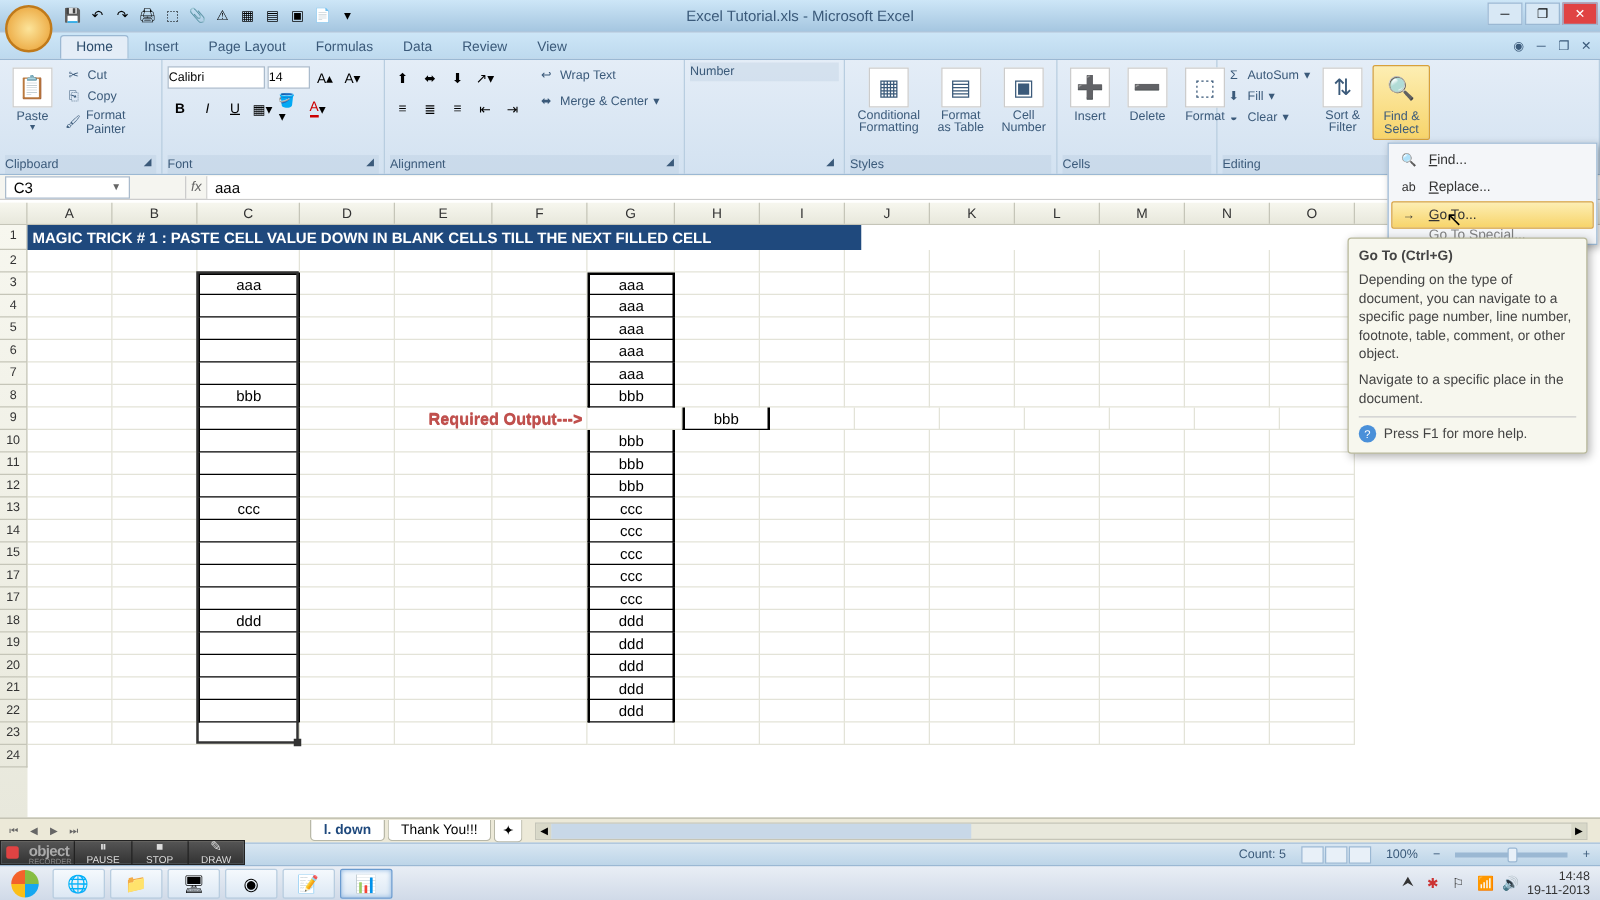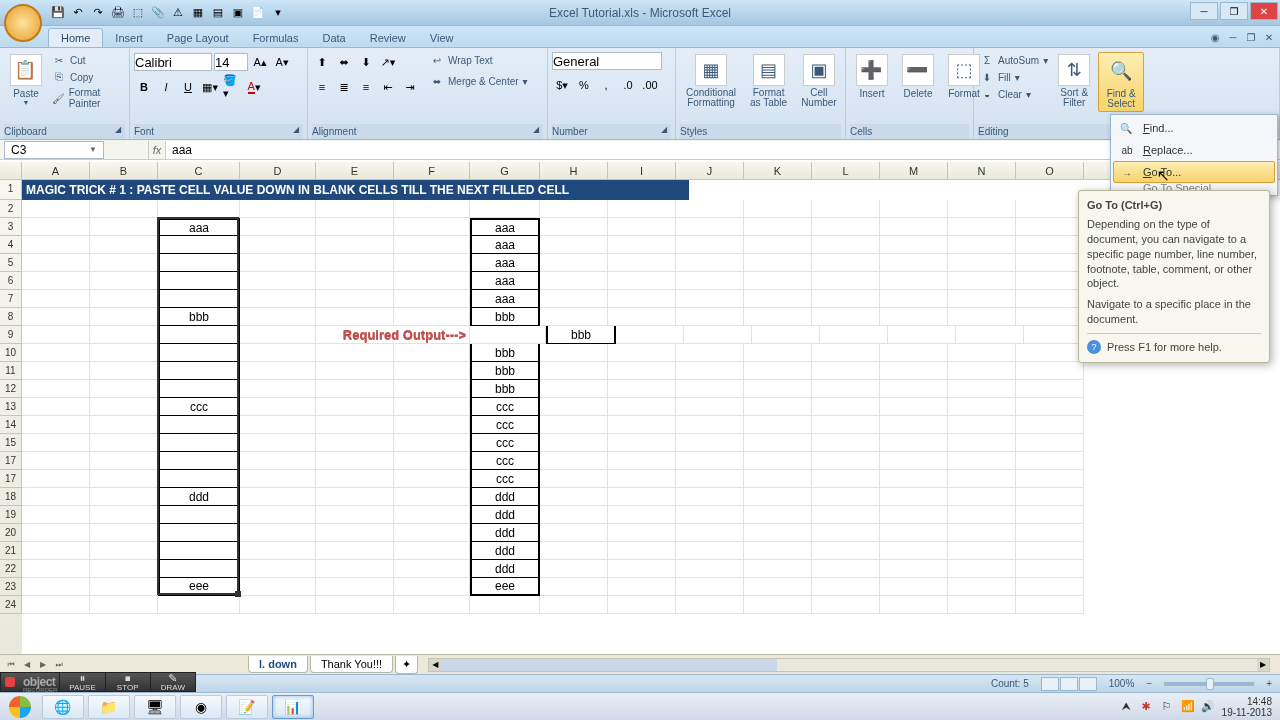--- a/index.html
+++ b/index.html
@@ -24,21 +24,21 @@
 .ribbon { height: 92px; background: linear-gradient(#e4edf7, #d3e2f1); display: flex; border-bottom: 1px solid #9bb8d3; position: relative; }
 .ribbon-group { border-right: 1px solid #b8cde0; display: flex; flex-direction: column; justify-content: space-between; padding: 2px 4px 0; position: relative; }
 .group-label { font-size: 10px; color: #3b5a7a; padding: 2px 0; background: rgba(180,200,220,.3); }
 .group-content { flex: 1; display: flex; align-items: flex-start; gap: 2px; padding-top: 2px; }
 .rbtn-lg { display: flex; flex-direction: column; align-items: center; justify-content: center; padding: 2px 6px; font-size: 10px; color: #3b5a7a; cursor: pointer; }
 .rbtn-lg .ico { width: 32px; height: 32px; background: #fff; border: 1px solid #ccc; margin-bottom: 2px; display: flex; align-items: center; justify-content: center; font-size: 18px; }
 .rbtn-sm { display: flex; align-items: center; gap: 4px; font-size: 10px; color: #3b5a7a; padding: 1px 2px; cursor: pointer; }
 .rbtn-sm .ico { width: 14px; height: 14px; display: inline-flex; align-items: center; justify-content: center; }
 .vstack { display: flex; flex-direction: column; gap: 1px; }
 .hstack { display: flex; gap: 2px; align-items: center; }
-.ribbon select, .ribbon input { font-size: 13px; border: 1px solid #abc; background: #fff; }
+.ribbon select, .ribbon input { font-size: 10px; border: 1px solid #abc; background: #fff; }
 .font-name { width: 78px; height: 18px; }
 .font-size { width: 34px; height: 18px; }
 .fmt-btn { width: 20px; height: 20px; border: 1px solid transparent; display: inline-flex; align-items: center; justify-content: center; font-size: 11px; cursor: pointer; }
 .number-fmt { width: 110px; height: 18px; }
 .find-select { background: linear-gradient(#fdeeb3, #f7d46a); border: 1px solid #d8a13a; border-radius: 2px; }
 .dialog-launcher { position: absolute; bottom: 2px; right: 2px; width: 12px; height: 12px; font-size: 8px; color: #3b5a7a; }
 .ribbon-mini { position: absolute; right: 4px; top: -18px; display:flex; gap:4px; }
 .ribbon-mini span { width:14px; height:14px; font-size:10px; color:#3b5a7a; display:inline-flex; align-items:center; justify-content:center; cursor:pointer;}
 
 
@@ -244,30 +244,20 @@
             <span>Wrap Text</span>
           </div>
         <div class="rbtn-sm" style="margin-top:4px"><span class="ico">⬌</span><span>Merge &amp; Center</span> ▾</div>
       </div>
     </div>
     <div class="group-label">Alignment</div>
     <span class="dialog-launcher">◢</span>
   </div>
 
   <div class="ribbon-group" style="width:128px">
-    <div class="group-content vstack">
-      <input class="number-fmt" value="General" style="">
-      <div class="hstack" style="margin-top:4px">
-        <span class="fmt-btn">$▾</span>
-        <span class="fmt-btn">%</span>
-        <span class="fmt-btn">,</span>
-        <span class="fmt-btn">.0</span>
-        <span class="fmt-btn">.00</span>
-      </div>
-    </div>
     <div class="group-label">Number</div>
     <span class="dialog-launcher">◢</span>
   </div>
 
   <div class="ribbon-group" style="width:170px">
     <div class="group-content">
       <div class="rbtn-lg">
           <div class="ico">▦</div>
           <span style="white-space:pre;text-align:center;line-height:1">Conditional
 Formatting</span>
@@ -788,37 +778,20 @@
           <div class="cell" style="width: 68px;"></div>
           <div class="cell" style="width: 68px;"></div>
           <div class="cell" style="width: 68px;"></div>
           <div class="cell" style="width: 68px;"></div>
           <div class="cell" style="width: 68px;"></div>
           <div class="cell" style="width: 68px;"></div>
         </div>
         <div class="row">
           <div class="cell" style="width: 68px;"></div>
           <div class="cell" style="width: 68px;"></div>
-          <div class="cell bordered-lr" style="width: 82px; border-bottom: 2px solid rgb(0, 0, 0); justify-content: center;">eee</div>
-          <div class="cell" style="width: 76px;"></div>
-          <div class="cell" style="width: 78px;"></div>
-          <div class="cell" style="width: 76px;"></div>
-          <div class="cell bordered-lr" style="width: 70px; border-bottom: 2px solid rgb(0, 0, 0); justify-content: center;">eee</div>
-          <div class="cell" style="width: 68px;"></div>
-          <div class="cell" style="width: 68px;"></div>
-          <div class="cell" style="width: 68px;"></div>
-          <div class="cell" style="width: 68px;"></div>
-          <div class="cell" style="width: 68px;"></div>
-          <div class="cell" style="width: 68px;"></div>
-          <div class="cell" style="width: 68px;"></div>
-          <div class="cell" style="width: 68px;"></div>
-        </div>
-        <div class="row">
-          <div class="cell" style="width: 68px;"></div>
-          <div class="cell" style="width: 68px;"></div>
           <div class="cell" style="width: 82px;"></div>
           <div class="cell" style="width: 76px;"></div>
           <div class="cell" style="width: 78px;"></div>
           <div class="cell" style="width: 76px;"></div>
           <div class="cell" style="width: 70px;"></div>
           <div class="cell" style="width: 68px;"></div>
           <div class="cell" style="width: 68px;"></div>
           <div class="cell" style="width: 68px;"></div>
           <div class="cell" style="width: 68px;"></div>
           <div class="cell" style="width: 68px;"></div>

